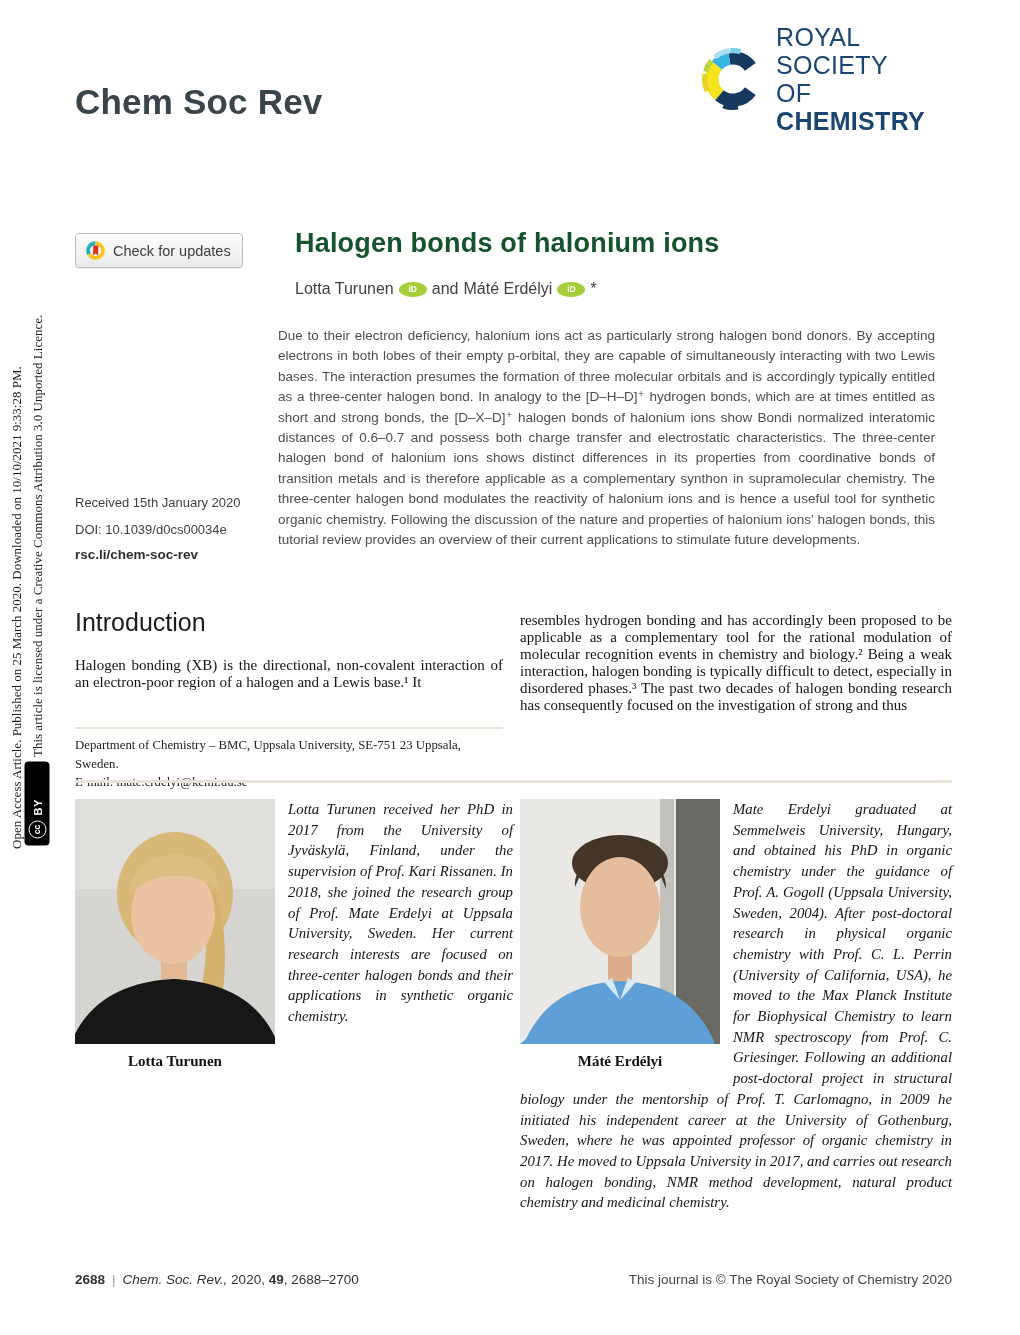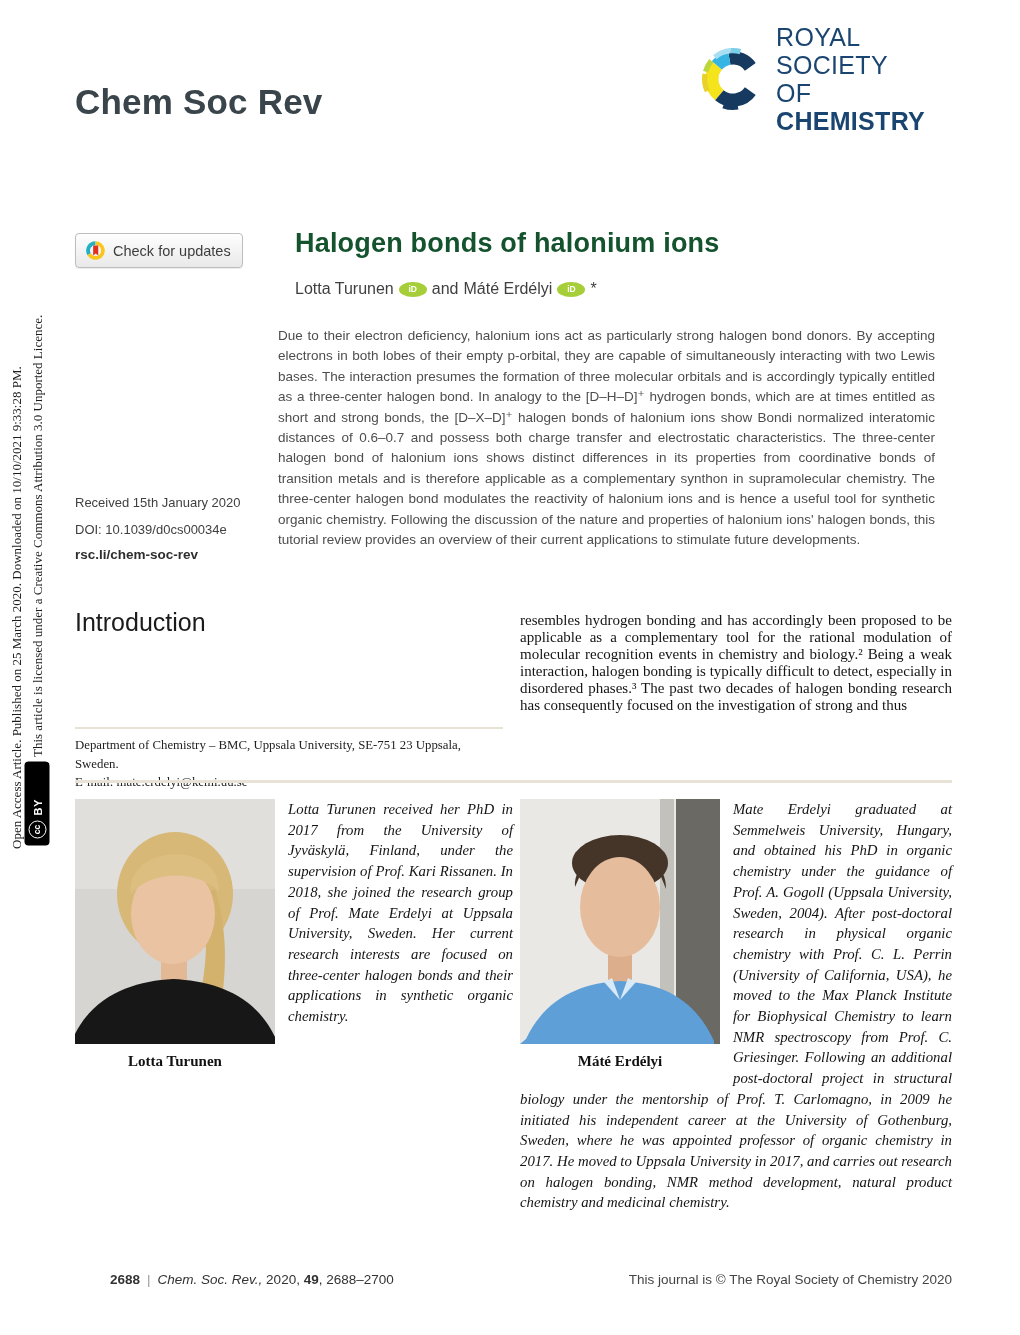--- a/index.html
+++ b/index.html
@@ -54,21 +54,21 @@
             color:#222;}
   
   .bio{font-size:14.8px;line-height:20.7px;font-style:italic;color:#141414;text-align:justify;}
   .bio-block-left{left:75px;top:799px;width:438px;}
   .bio-block-right{left:520px;top:799px;width:432px;}
   .photo-wrap{float:left;width:200px;margin-right:13px;}
   .photo{width:200px;height:245px;display:block;}
   .caption{margin-top:9px;text-align:center;font-weight:700;font-style:normal;
            font-size:15px;font-family:"Liberation Serif","DejaVu Serif",serif;color:#111;}
   
-  .footer-left{left:75px;top:1272px;font-size:13.5px;color:#333;margin-left:35px;}
+  .footer-left{left:75px;top:1272px;font-size:13.5px;color:#333;}
   .footer-right{right:68px;top:1272px;font-size:13.5px;color:#444;}
   .sep{color:#999;margin:0 7px;}
 </style>
 </head>
 <body>
 
 <div id="page">
 
   <div class="side-rot" style="left:9px;top:849px;width:600px;">Open Access Article. Published on 25 March 2020. Downloaded on 10/10/2021 9:33:28 PM.</div>
   <div class="side-rot" style="left:30px;top:757px;width:505px;">This article is licensed under a Creative Commons Attribution 3.0 Unported Licence.</div>
@@ -120,20 +120,21 @@
 
   <div class="abs abstract">Due to their electron deficiency, halonium ions act as particularly strong halogen bond donors. By accepting electrons in both lobes of their empty p-orbital, they are capable of simultaneously interacting with two Lewis bases. The interaction presumes the formation of three molecular orbitals and is accordingly typically entitled as a three-center halogen bond. In analogy to the [D–H–D]⁺ hydrogen bonds, which are at times entitled as short and strong bonds, the [D–X–D]⁺ halogen bonds of halonium ions show Bondi normalized interatomic distances of 0.6–0.7 and possess both charge transfer and electrostatic characteristics. The three-center halogen bond of halonium ions shows distinct differences in its properties from coordinative bonds of transition metals and is therefore applicable as a complementary synthon in supramolecular chemistry. The three-center halogen bond modulates the reactivity of halonium ions and is hence a useful tool for synthetic organic chemistry. Following the discussion of the nature and properties of halonium ions' halogen bonds, this tutorial review provides an overview of their current applications to stimulate future developments.</div>
 
   <div class="abs received">
     <div>Received 15th January 2020</div>
     <div>DOI: 10.1039/d0cs00034e</div>
   </div>
   <div class="abs site">rsc.li/chem-soc-rev</div>
 
   <div class="abs intro-head">Introduction</div>
+  <div class="abs col-left body-text serif">Halogen bonding (XB) is the directional, non-covalent interaction of an electron-poor region of a halogen and a Lewis base.¹ It</div>
   <div class="abs col-right body-text serif">resembles hydrogen bonding and has accordingly been proposed to be applicable as a complementary tool for the rational modulation of molecular recognition events in chemistry and biology.² Being a weak interaction, halogen bonding is typically difficult to detect, especially in disordered phases.³ The past two decades of halogen bonding research has consequently focused on the investigation of strong and thus</div>
 
   <div class="abs rule" style="left:75px;top:727px;width:428px;"></div>
   <div class="abs footnote serif">
     <span>Department of Chemistry – BMC, Uppsala University, SE-751 23 Uppsala, Sweden.</span><br>
     <span>E-mail: </span><span>mate.erdelyi@kemi.uu.se</span>
   </div>
 
   <div class="abs rule" style="left:75px;top:780px;width:877px;height:2.5px;"></div>
 

